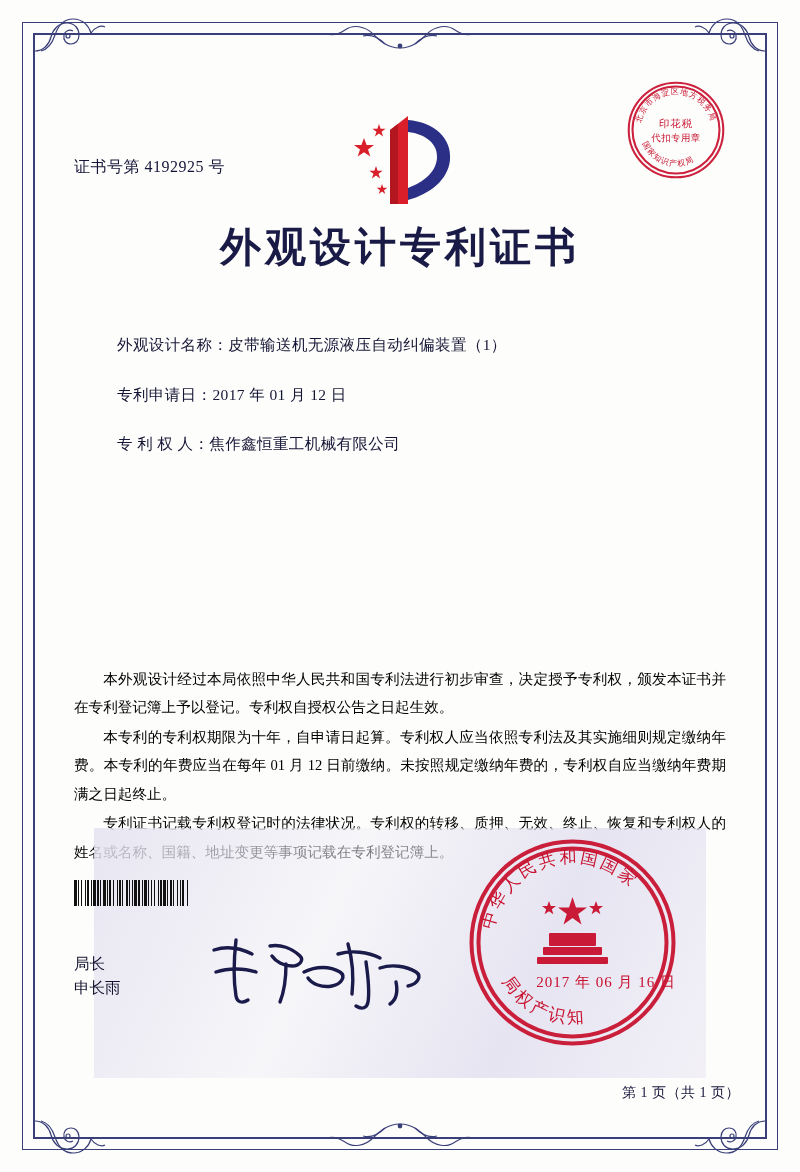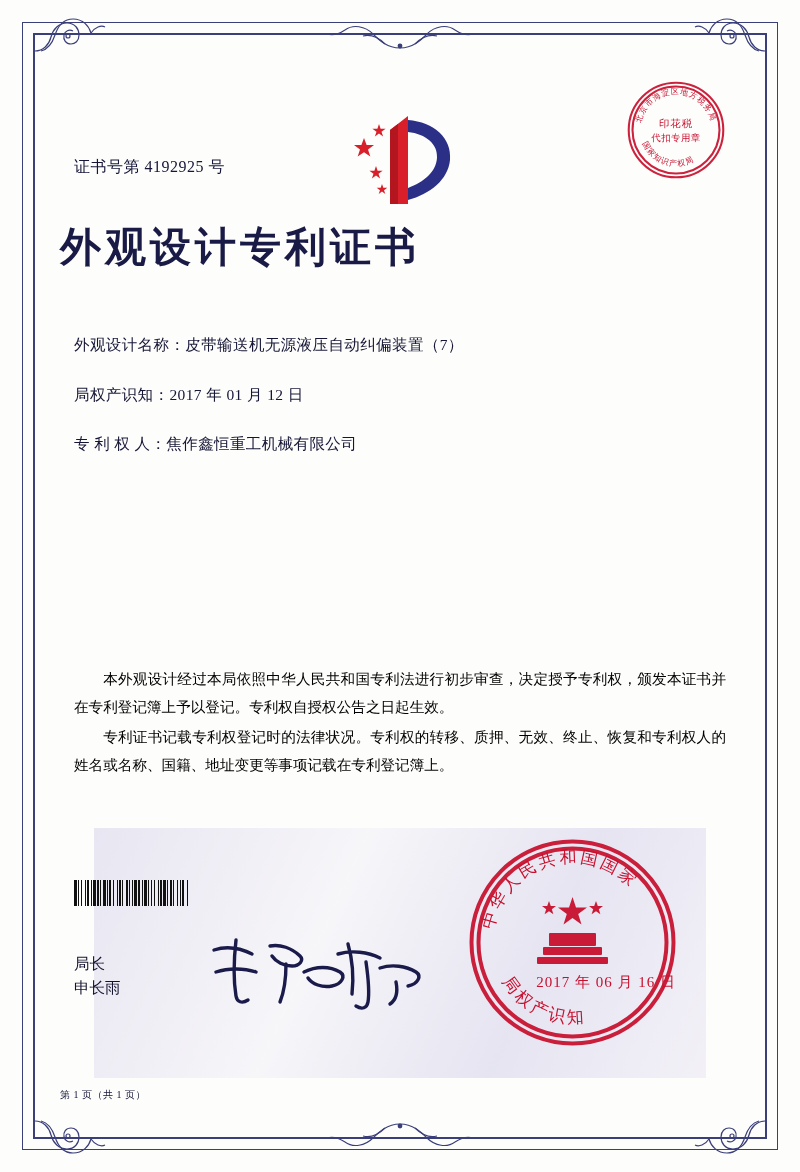--- a/index.html
+++ b/index.html
@@ -114,20 +114,21 @@
     width: 104px;
     height: 104px;
   }
   .stamp-top svg { width:100%; height:100%; display:block; }
 
   .doc-title {
     position: absolute;
     left: 0;
     right: 0;
     top: 160px;
+    text-align: center;
     font-family: "DejaVu Sans", sans-serif;
     font-weight: bold;
     font-size: 41px;
     letter-spacing: 4px;
     color: #191a45;
   }
 
   .fields {
     position: absolute;
     left: 14px;
@@ -136,20 +137,21 @@
   }
   .field-row {
     font-size: 15.5px;
     color: #151536;
     margin-bottom: 28.5px;
     letter-spacing: 0.4px;
     white-space: nowrap;
   }
   .field-label {
     display: inline-block;
+    margin-left: 43px;
   }
   .field-value {
     display: inline-block;
   }
   .mono-ish {
     font-family: "Liberation Serif", serif;
     letter-spacing: 0.8px;
   }
 
   .paragraphs {
@@ -233,22 +235,22 @@
     color: #c8102e;
     letter-spacing: 1px;
     font-family: "Liberation Serif", serif;
   }
 
   .page-no {
     position: absolute;
     left: 0;
     right: 0;
     bottom: 10px;
-    text-align: left;
-    font-size: 10px;
+    text-align: right;
+    font-size: 14px;
     color: #15153a;
     letter-spacing: 0.5px;
   }
 </style>
 </head>
 <body>
 
 <div class="page">
 
   <div class="border-outer"></div>
@@ -351,32 +353,33 @@
         </text>
         <text x="55" y="52" text-anchor="middle" font-size="11" fill="#c8102e" font-family="DejaVu Sans, sans-serif" letter-spacing="1">印花税</text>
         <text x="55" y="67" text-anchor="middle" font-size="10" fill="#c8102e" font-family="DejaVu Sans, sans-serif" letter-spacing="0.5">代扣专用章</text>
       </svg>
     </div>
 
     <div class="doc-title">外观设计专利证书</div>
 
     <div class="fields">
       <div class="field-row">
-        <span class="field-label">外观设计名称：</span><span class="field-value">皮带输送机无源液压自动纠偏装置（7）</span>
+        <span class="field-label">外观设计名称：</span><span class="field-value">皮带输送机无源液压自动纠偏装置（1）</span>
       </div>
       <div class="field-row">
-        <span class="field-label">局权产识知：</span><span class="field-value">2017 年 01 月 12 日</span>
+        <span class="field-label">专利申请日：</span><span class="field-value">2017 年 01 月 12 日</span>
       </div>
       <div class="field-row">
         <span class="field-label">专 利 权 人：</span><span class="field-value">焦作鑫恒重工机械有限公司</span>
       </div>
     </div>
 
     <div class="paragraphs">
       <p>本外观设计经过本局依照中华人民共和国专利法进行初步审查，决定授予专利权，颁发本证书并在专利登记簿上予以登记。专利权自授权公告之日起生效。</p>
+      <p>本专利的专利权期限为十年，自申请日起算。专利权人应当依照专利法及其实施细则规定缴纳年费。本专利的年费应当在每年 01 月 12 日前缴纳。未按照规定缴纳年费的，专利权自应当缴纳年费期满之日起终止。</p>
       <p>专利证书记载专利权登记时的法律状况。专利权的转移、质押、无效、终止、恢复和专利权人的姓名或名称、国籍、地址变更等事项记载在专利登记簿上。</p>
     </div>
 
     <div class="bottom-wash"></div>
 
     <div class="barcode" id="barcode">
         <i style="width: 3px;"></i>
         <i style="width: 1px; background: transparent;"></i>
         <i style="width: 1px;"></i>
         <i style="width: 2px; background: transparent;"></i>

